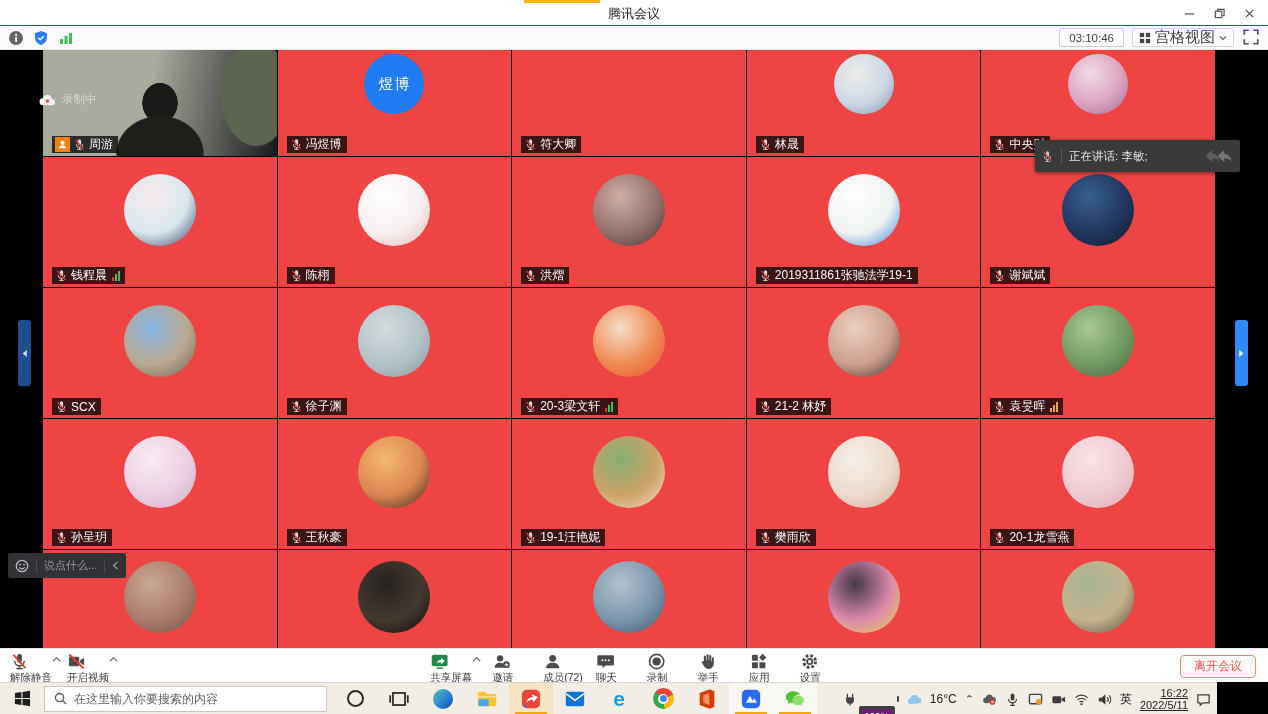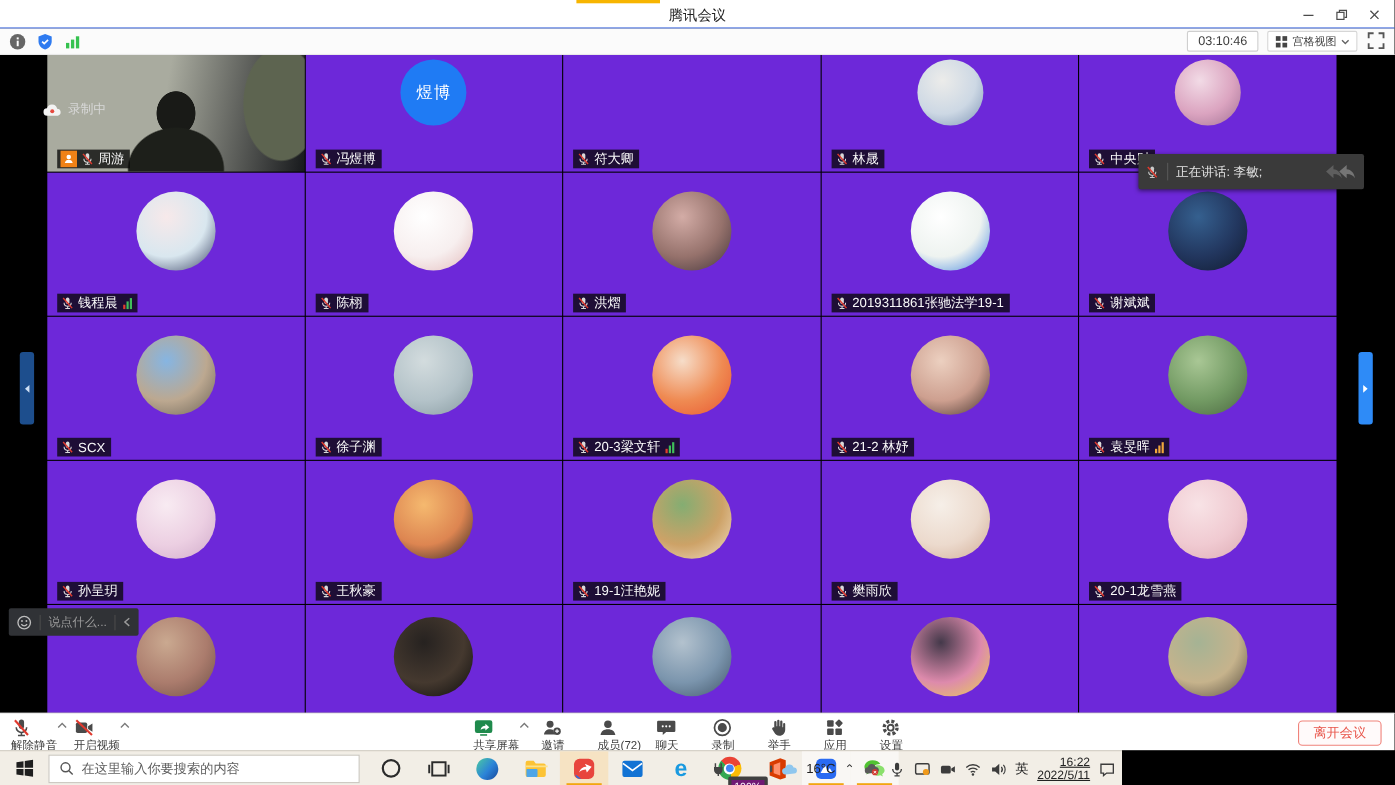--- a/index.html
+++ b/index.html
@@ -13,28 +13,28 @@
   .win-controls { position:absolute; right:4px; top:0; height:26px; display:flex; }
   .ctl { width:30px; height:26px; display:flex; align-items:center; justify-content:center; cursor:default; }
   .ctl svg { width:11px; height:11px; }
 
   
   .meetbar { position:absolute; top:26px; left:0; width:1268px; height:24px; background:#fbfbfb; border-bottom:1px solid #e9e9e9; }
   .mb-left { position:absolute; left:8px; top:2px; display:flex; gap:9px; align-items:center; height:20px; }
   .mb-left .hic { width:16px; height:16px; display:flex; align-items:center; justify-content:center; }
   .mb-right { position:absolute; right:8px; top:2px; display:flex; gap:8px; align-items:flex-start; height:20px; }
   .timerbox { border:1px solid #cfcfcf; border-radius:2px; font-size:11.5px; color:#3c3c3c; padding:1px 9px; background:#fff; height:19px; line-height:16px; }
-  .viewbtn { display:flex; align-items:center; gap:4px; border:1px solid #d6d6d6; border-radius:2px; background:#fff; padding:1px 6px; height:19px; font-size:10px; color:#3c3c3c; }
+  .viewbtn { display:flex; align-items:center; gap:4px; border:1px solid #d6d6d6; border-radius:2px; background:#fff; padding:1px 6px; height:19px; font-size:15px; color:#3c3c3c; }
   .fsbtn { width:18px; height:18px; display:flex; align-items:center; justify-content:center; }
 
   
   .grid-area { position:absolute; top:50px; left:0; width:1268px; height:598px; background:#000; }
   #grid { position:absolute; left:43px; top:0; width:1172px; height:598px; display:grid;
           grid-template-columns:repeat(5,1fr); grid-template-rows:106px 130px 130px 130px 98px; gap:1px; background:#000; }
-  .tile { position:relative; background:#6d28d9; overflow:hidden; }
+  .tile { position:relative; background:#ef4444; overflow:hidden; }
   .av { position:absolute; left:50%; transform:translateX(-50%); border-radius:50%; }
   .r1 .av { width:60px; height:60px; top:4px; }
   .r2 .av,.r3 .av,.r4 .av { width:72px; height:72px; top:17px; }
   .r5 .av { width:72px; height:72px; top:11px; }
   .av.ini { display:flex; align-items:center; justify-content:center; }
   .av.ini span { color:#fff; font-size:15px; letter-spacing:1px; }
   .plabel { position:absolute; left:9px; bottom:3px; height:17px; background:rgba(8,8,8,.78); display:flex; align-items:center; gap:3px; padding:0 5px 0 3px; max-width:92%; }
   .plabel .nm { color:#fafafa; font-size:12px; white-space:nowrap; overflow:hidden; }
   .micw { width:13px; height:13px; flex:0 0 auto; display:flex; }
   .micw svg { width:13px; height:13px; }
@@ -68,21 +68,21 @@
   .tbgroup { display:flex; align-items:flex-start; }
   .tbitem { display:flex; flex-direction:column; align-items:flex-start; gap:0; background:none; border:none; min-width:42px; padding:1px 2px 0; cursor:default; }
   .tbitem .tico { width:19px; height:19px; display:flex; align-items:center; justify-content:center; }
   .tbitem .tico svg { width:19px; height:19px; }
   .tlabel { font-size:10.5px; color:#3d3d3d; white-space:nowrap; }
   .tbcaret { background:none; border:none; margin:5px 0 0 -2px; padding:0; display:flex; }
   .tbcaret svg { width:9px; height:7px; }
   .leavebtn { position:absolute; right:12px; top:6px; height:23px; padding:0 13px; background:#fffafa; border:1px solid #f0837b; border-radius:4px; color:#e85449; font-size:12px; }
 
   
-  .taskbar { position:absolute; top:682px; left:0; width:1020px; height:32px; background:#f2eee6; border-top:1px solid #d9d4cb; display:flex; align-items:center; }
+  .taskbar { position:absolute; top:682px; left:0; width:1217px; height:32px; background:#f2eee6; border-top:1px solid #d9d4cb; display:flex; align-items:center; }
   .startbtn { width:44px; height:32px; display:flex; align-items:center; justify-content:center; }
   .startbtn svg { width:17px; height:17px; }
   .searchbox { width:283px; height:26px; background:#fff; border:1px solid #c9c5bd; display:flex; align-items:center; gap:7px; padding:0 9px; }
   .searchbox svg { width:13px; height:13px; flex:0 0 auto; }
   .searchbox input { border:none; outline:none; width:100%; font-size:12px; color:#444; background:transparent; font-family:inherit; }
   .searchbox input::placeholder { color:#3f3f3f; opacity:.85; }
   .apps { display:flex; height:32px; margin-left:6px; }
   .appbtn { width:44px; height:32px; display:flex; align-items:center; justify-content:center; position:relative; }
   .appbtn .aico { width:22px; height:22px; display:flex; align-items:center; justify-content:center; }
   .appbtn .aico svg { width:22px; height:22px; }

